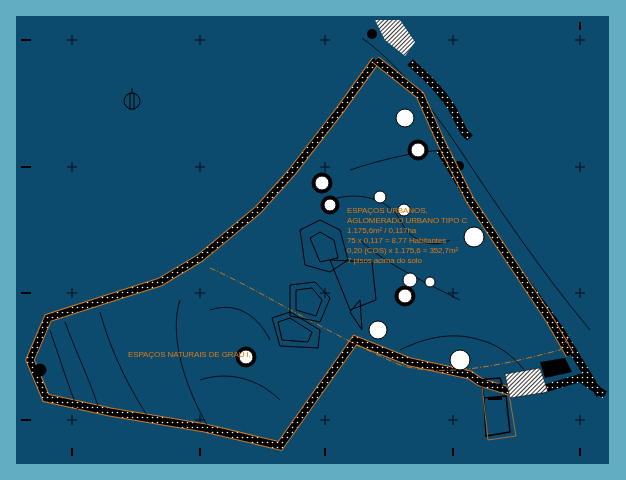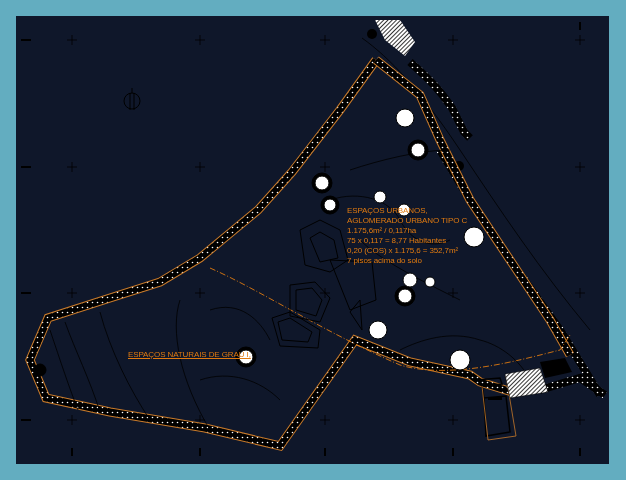--- a/index.html
+++ b/index.html
@@ -7,21 +7,21 @@
     width: 626px; height: 480px;
     background: #63adc0;
     position: relative;
     overflow: hidden;
     font-family: "Liberation Sans", sans-serif;
   }
   .sheet {
     position: absolute;
     left: 16px; top: 16px;
     width: 593px; height: 448px;
-    background: #0f172a;
+    background: #0c4a6e;
     overflow: hidden;
   }
   svg { position: absolute; left: 0; top: 0; }
   .label {
     position: absolute;
     color: #e07a10;
     font-size: 8px;
     line-height: 10px;
     white-space: nowrap;
     letter-spacing: -0.1px;
@@ -188,16 +188,16 @@
 
   <div class="label" style="left:331px; top:190px;">
     <div>ESPAÇOS URBANOS,</div>
     <div>AGLOMERADO URBANO TIPO C</div>
     <div>1.175,6m² / 0,117ha</div>
     <div>75 x 0,117 = 8,77 Habitantes</div>
     <div>0,20 (COS) x 1.175,6 = 352,7m²</div>
     <div>7 pisos acima do solo</div>
   </div>
 
-  <div class="label" style="left:112px; top:334px;text-decoration:underline;">
+  <div class="label" style="left:112px; top:334px;">
     <div>ESPAÇOS NATURAIS DE GRAU I,</div>
   </div>
 </div>
 
 </body></html>

